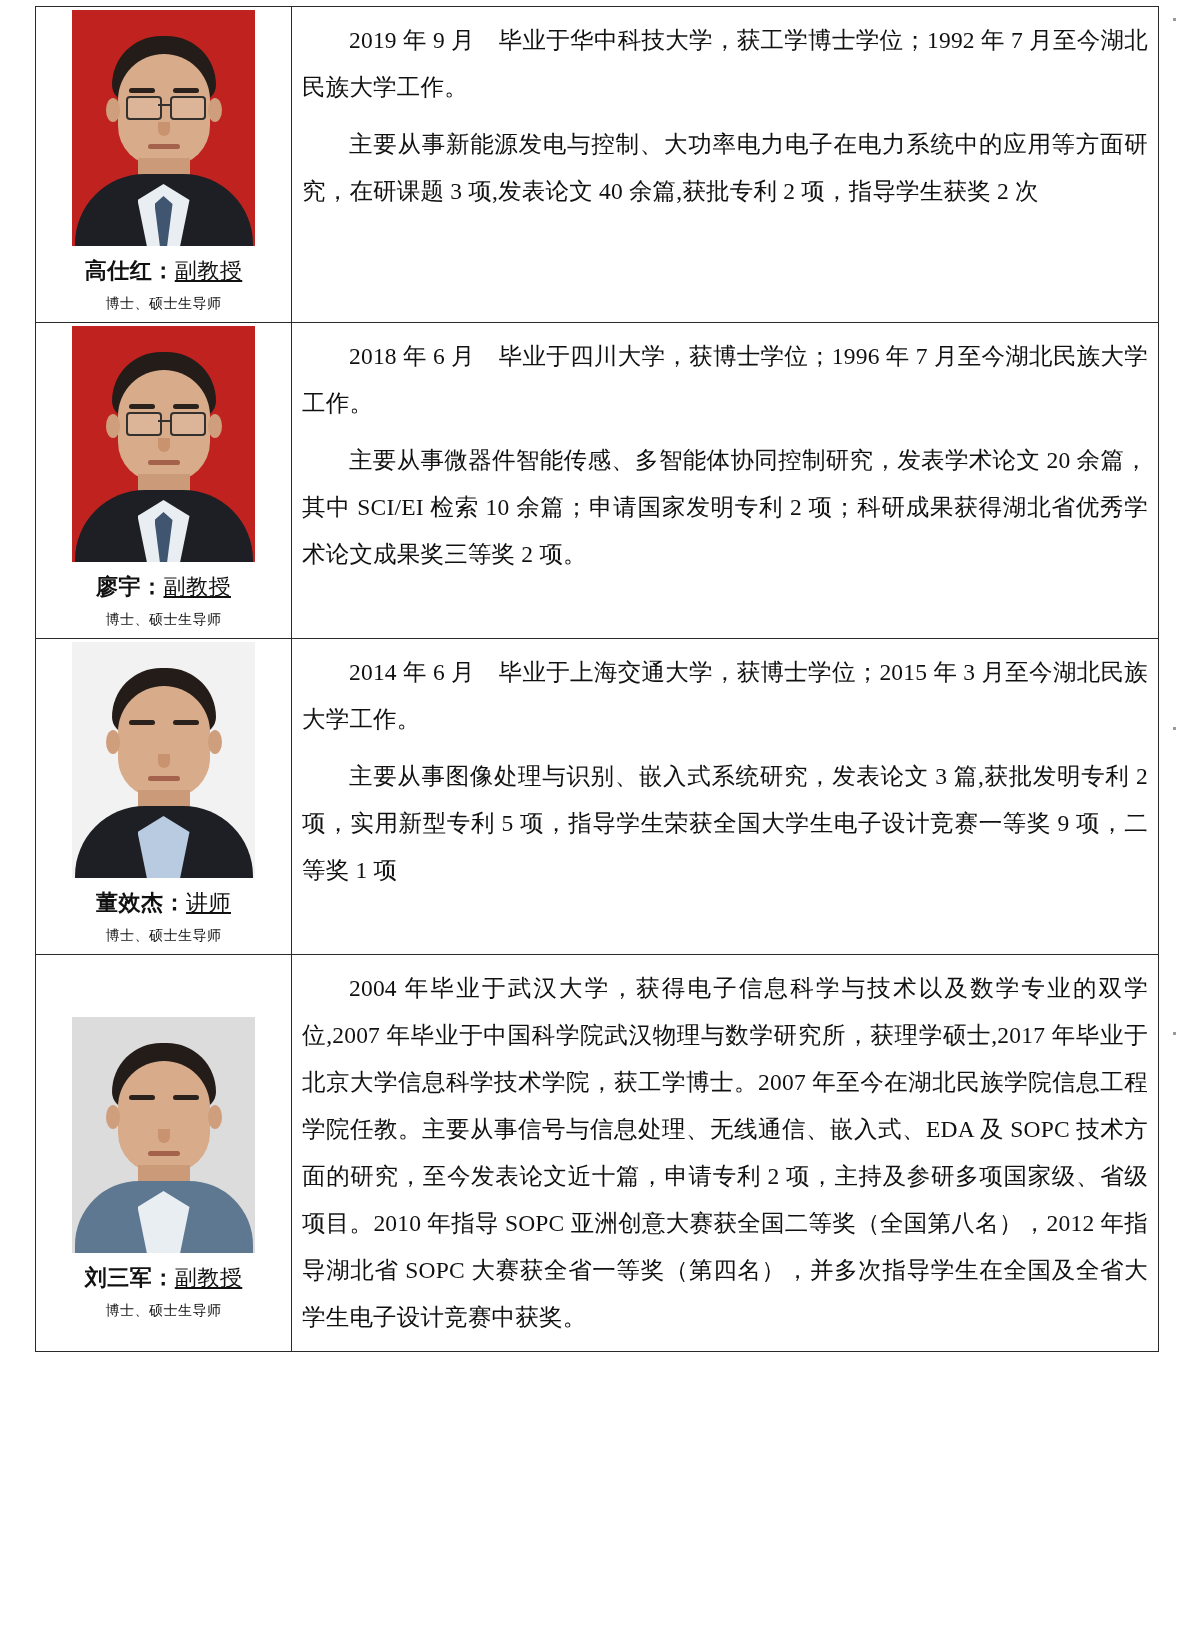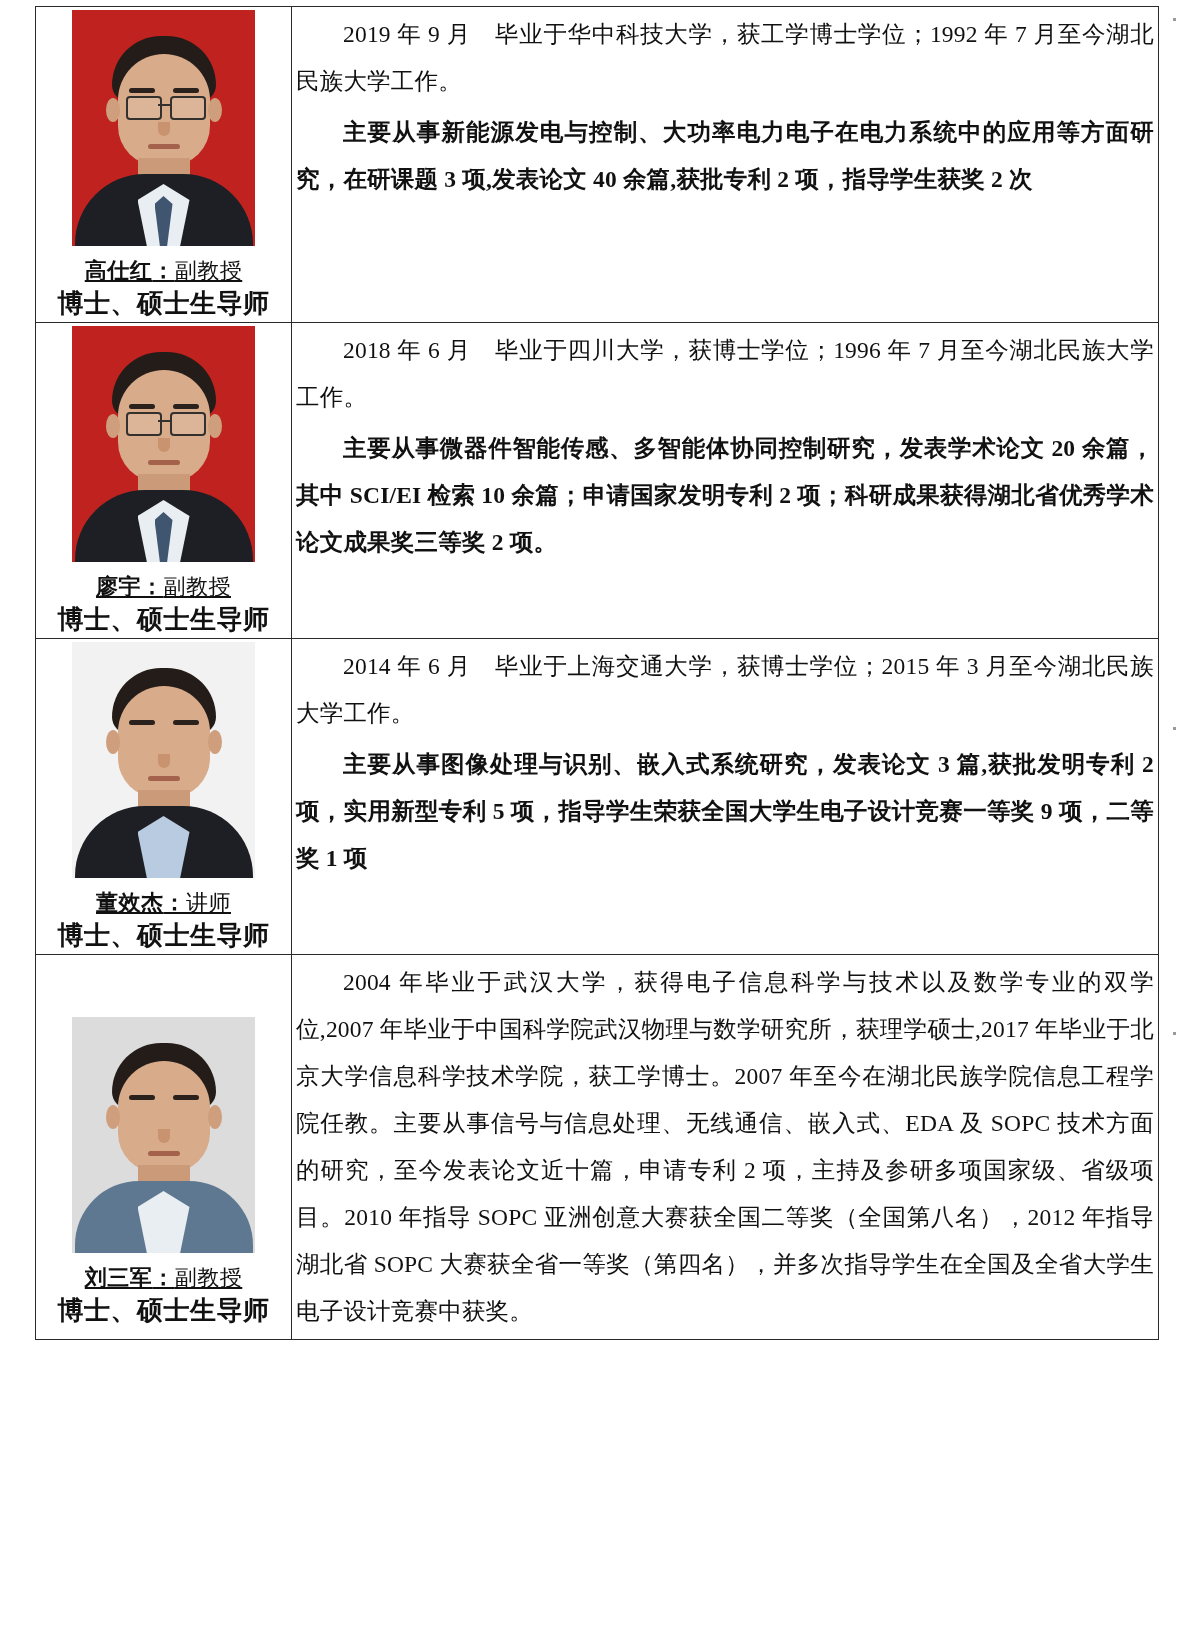--- a/index.html
+++ b/index.html
@@ -176,39 +176,37 @@
   }
   .name-line {
     font-size: 22px;
     line-height: 34px;
     letter-spacing: 0.5px;
     white-space: nowrap;
   }
   .name-line .nm {
     font-family: "DejaVu Sans", "Liberation Sans", sans-serif;
     font-weight: bold;
-    text-decoration: underline;
   }
   .name-line .tt { font-family: "Liberation Serif", serif; text-decoration: underline; }
   .name-line.second {
-    font-size: 26px;
+    font-size: 14px;
     line-height: 32px;
     padding-bottom: 2px;
-    font-weight: bold;
   }
   .bio-p {
     font-size: 23.5px;
     line-height: 47px;
     text-align: justify;
     text-justify: inter-ideograph;
-    margin: 4px;
+    margin: 10px;
     text-indent: 2em;
     letter-spacing: 0.2px;
   }
-  .bio-p + .bio-p { margin-top: 0; font-weight: bold; }
+  .bio-p + .bio-p { margin-top: 0; }
   .edge-mark {
     position: absolute;
     right: 14px;
     width: 3px;
     height: 3px;
     background: #9a9a9a;
   }
 </style>
 </head>
 <body>

